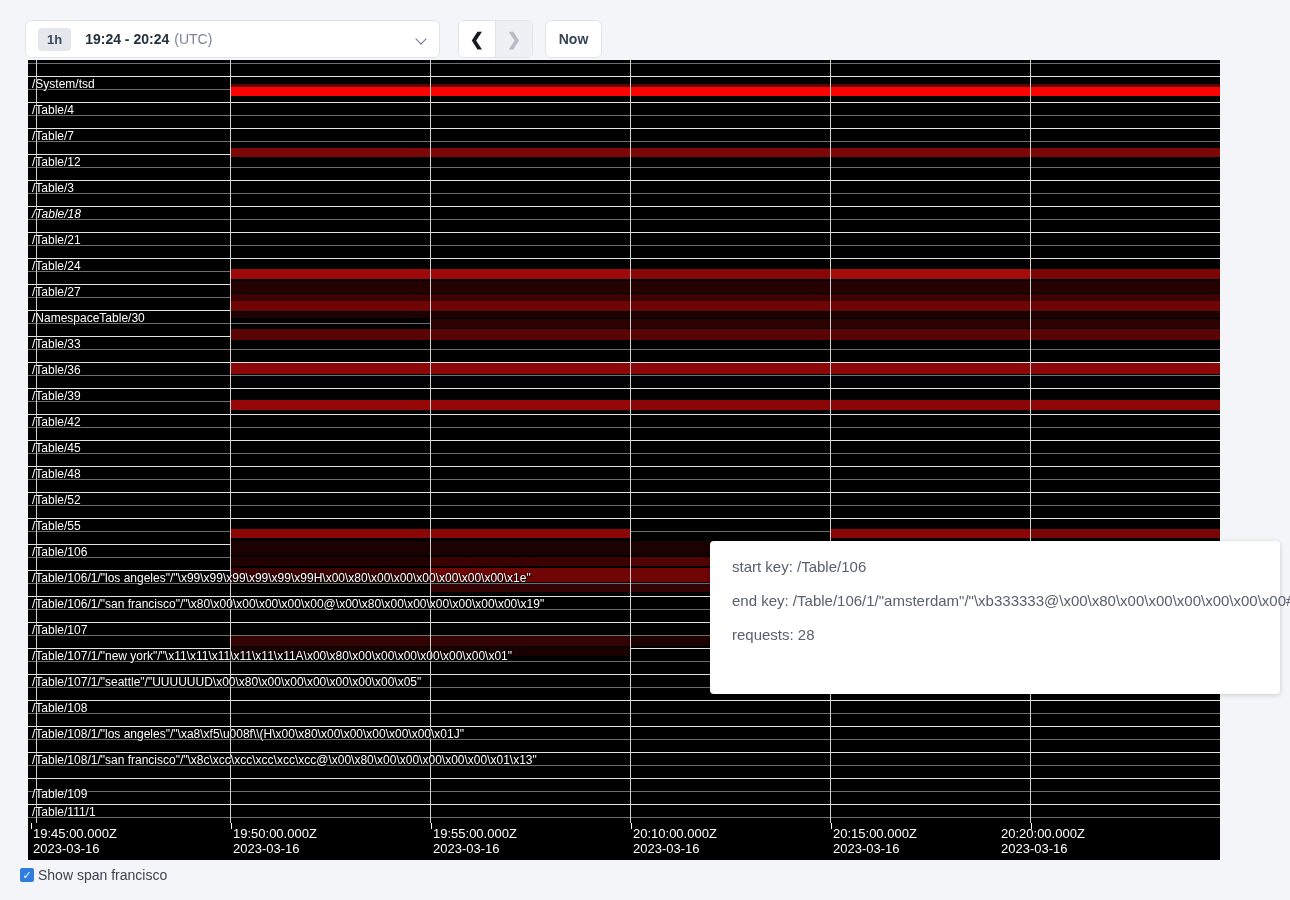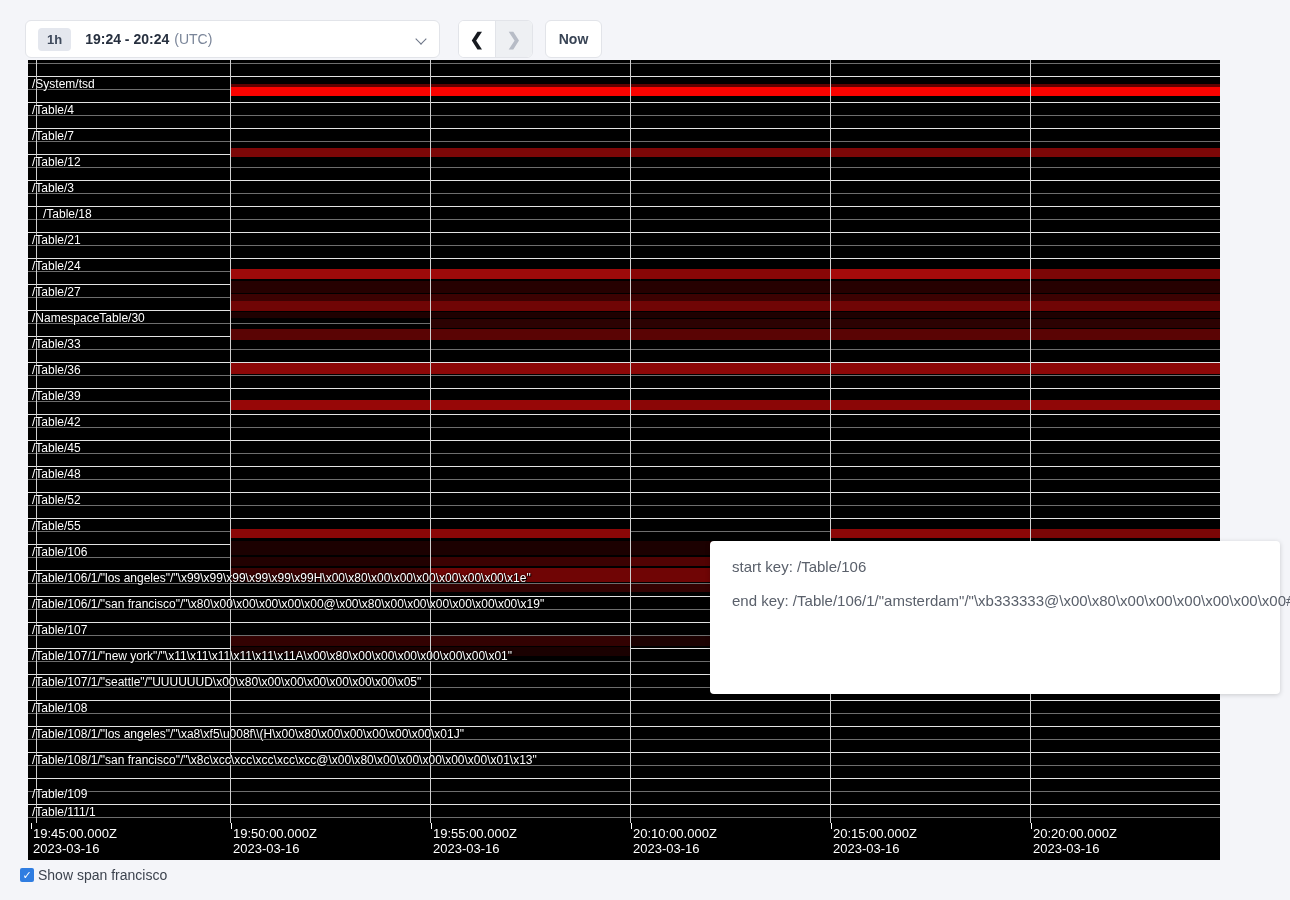--- a/index.html
+++ b/index.html
@@ -162,21 +162,21 @@
       <div class="vline" style="left: 202px;"></div>
       <div class="vline" style="left: 402px;"></div>
       <div class="vline" style="left: 602px;"></div>
       <div class="vline" style="left: 802px;"></div>
       <div class="vline" style="left: 1002px;"></div>
       <div class="row-label" style="left: 4px; top: 18px;">/System/tsd</div>
       <div class="row-label" style="left: 4px; top: 44px;">/Table/4</div>
       <div class="row-label" style="left: 4px; top: 70px;">/Table/7</div>
       <div class="row-label" style="left: 4px; top: 96px;">/Table/12</div>
       <div class="row-label" style="left: 4px; top: 122px;">/Table/3</div>
-      <div class="row-label" style="left: 15px; top: 148px;">/Table/18</div>
+      <div class="row-label" style="left: 4px; top: 148px; font-style: italic;">/Table/18</div>
       <div class="row-label" style="left: 4px; top: 174px;">/Table/21</div>
       <div class="row-label" style="left: 4px; top: 200px;">/Table/24</div>
       <div class="row-label" style="left: 4px; top: 226px;">/Table/27</div>
       <div class="row-label" style="left: 4px; top: 252px;">/NamespaceTable/30</div>
       <div class="row-label" style="left: 4px; top: 278px;">/Table/33</div>
       <div class="row-label" style="left: 4px; top: 304px;">/Table/36</div>
       <div class="row-label" style="left: 4px; top: 330px;">/Table/39</div>
       <div class="row-label" style="left: 4px; top: 356px;">/Table/42</div>
       <div class="row-label" style="left: 4px; top: 382px;">/Table/45</div>
       <div class="row-label" style="left: 4px; top: 408px;">/Table/48</div>
@@ -202,27 +202,28 @@
       <div class="tick" style="left: 403px;"></div>
       <div class="tick-label" style="left: 405px; white-space: pre;">19:55:00.000Z
 2023-03-16</div>
       <div class="tick" style="left: 603px;"></div>
       <div class="tick-label" style="left: 605px; white-space: pre;">20:10:00.000Z
 2023-03-16</div>
       <div class="tick" style="left: 803px;"></div>
       <div class="tick-label" style="left: 805px; white-space: pre;">20:15:00.000Z
 2023-03-16</div>
       <div class="tick" style="left: 1003px;"></div>
-      <div class="tick-label" style="left: 1005px; white-space: pre;">20:20:00.000Z
+      <div class="tick-label" style="left: 973px; white-space: pre;">20:20:00.000Z
 2023-03-16</div>
     </div>
 
   <div class="tooltip">
     <div>start key: /Table/106</div>
     <div>end key: /Table/106/1/"amsterdam"/"\xb333333@\x00\x80\x00\x00\x00\x00\x00\x00#"</div>
+    <div>requests: 28</div>
   </div>
 
   <div class="span-toggle">
     <span class="checkbox">✓</span>
     <span class="span-toggle-label">Show span francisco</span>
   </div>
 
 </div>
 
 </body></html>

